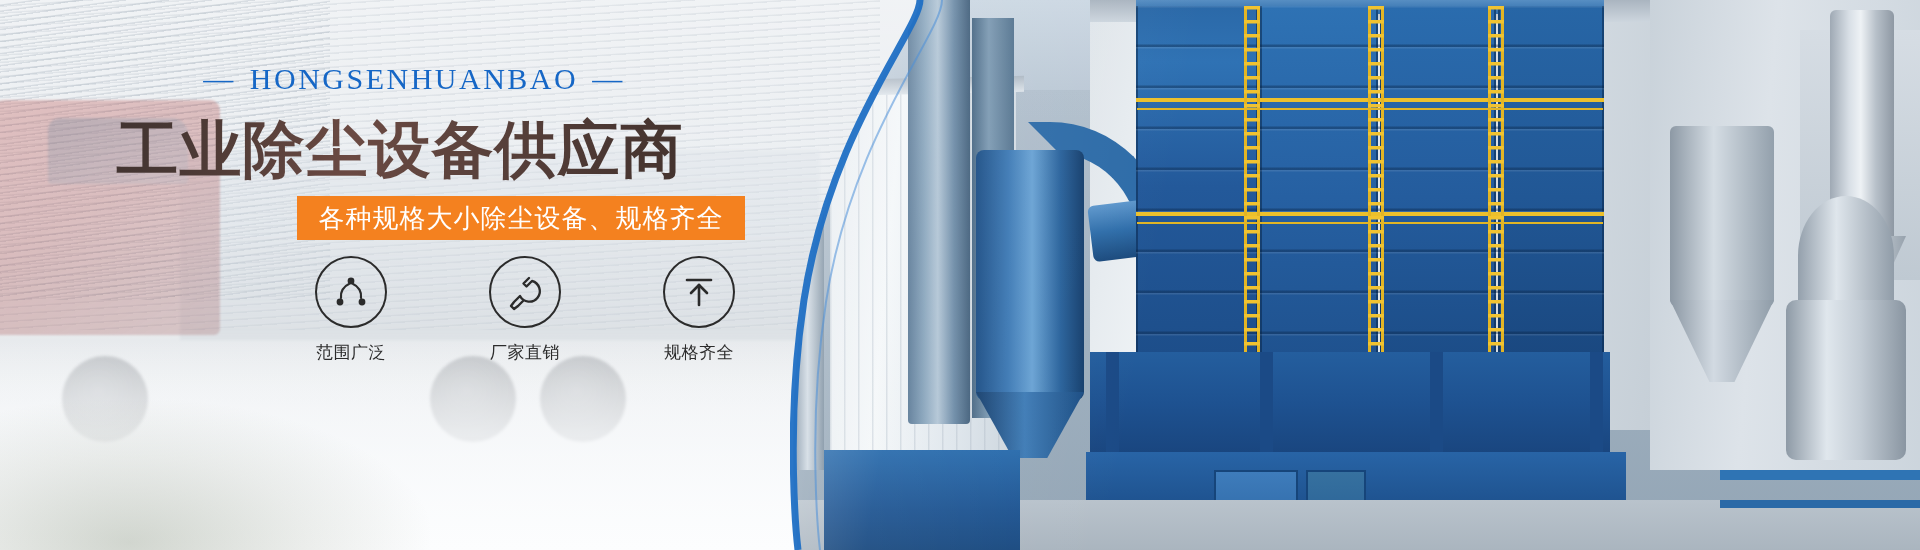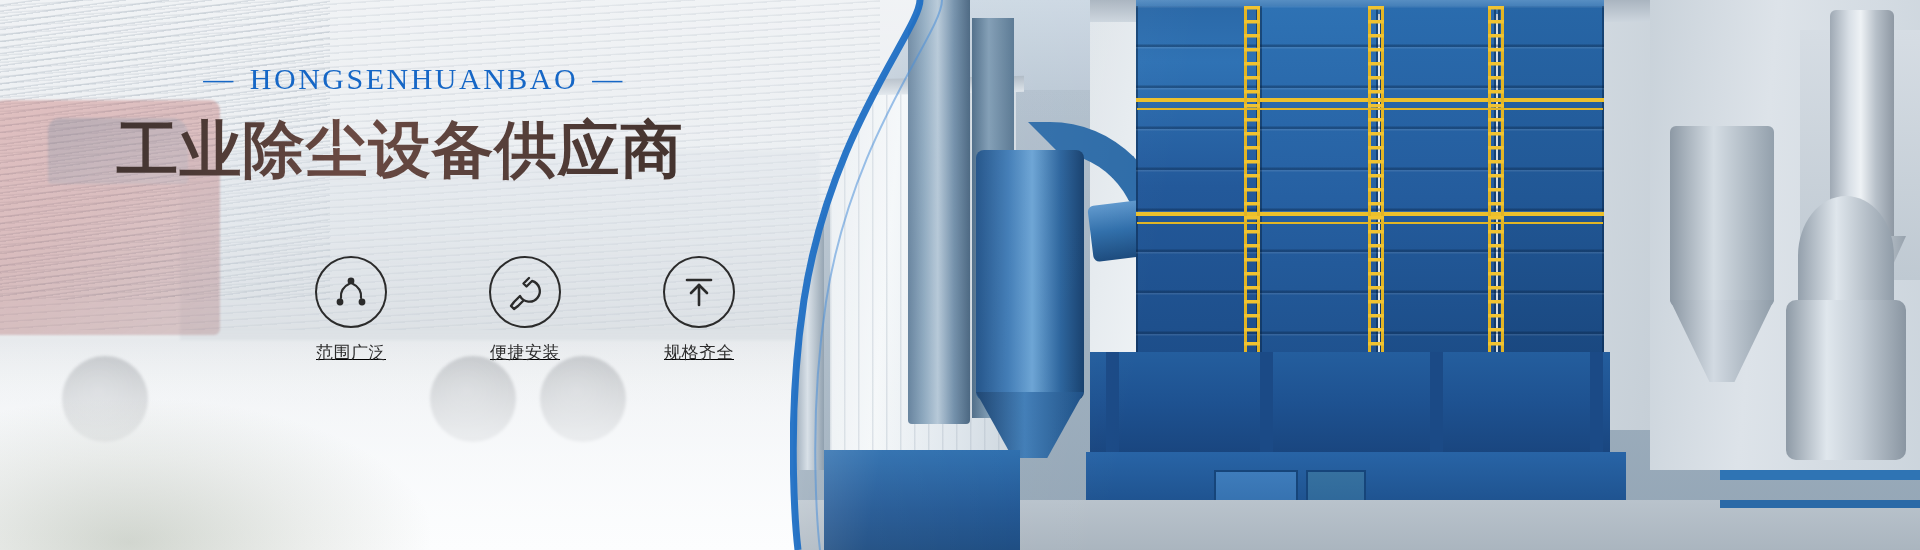--- a/index.html
+++ b/index.html
@@ -357,21 +357,21 @@
     letter-spacing:1px;
     white-space:nowrap;
   }
 
   
   .features {
     position:absolute; left:310px; top:256px;
     width:430px;
     display:flex; justify-content:space-between;
   }
-  .feature { width:82px; text-align:center;text-decoration:underline; }
+  .feature { width:82px; text-align:center; }
   .feat-circle {
     width:72px; height:72px; margin:0 auto;
     border:2px solid #2b2b2b;
     border-radius:50%;
     display:flex; align-items:center; justify-content:center;
   }
   .feat-label {
     margin-top:13px;
     font-size:17px;
     color:#2c2c2c;
@@ -473,20 +473,23 @@
   </svg>
 
   <div class="content">
 
     <div class="eyebrow">
       <span class="dash">—</span><span>HONGSENHUANBAO</span><span class="dash">—</span>
     </div>
 
     <div class="headline">工业除尘设备供应商</div>
 
+    <div class="subbar">
+      <span>各种规格大小除尘设备、规格齐全</span>
+    </div>
 
     <div class="features">
 
       <div class="feature">
         <div class="feat-circle">
           <svg width="40" height="40" viewBox="0 0 40 40">
             <path d="M10 26 A13 13 0 0 1 18 12" fill="none" stroke="#2b2b2b" stroke-width="2.2" stroke-linecap="round"></path>
             <path d="M22 12 A13 13 0 0 1 30 26" fill="none" stroke="#2b2b2b" stroke-width="2.2" stroke-linecap="round"></path>
             <circle cx="20" cy="9" r="3.4" fill="#2b2b2b"></circle>
             <circle cx="9" cy="30" r="3.4" fill="#2b2b2b"></circle>
@@ -497,21 +500,21 @@
       </div>
 
 
       <div class="feature">
         <div class="feat-circle">
           <svg width="40" height="40" viewBox="0 0 40 40">
             <path d="M24 6 L18.5 11.5 L21.5 14.5 L27 9
                      a10.5 10.5 0 1 1 -12 15 L9 30 l-3 4 3 3 4-3 5.5-5.5" fill="none" stroke="#2b2b2b" stroke-width="2.4" stroke-linejoin="round" stroke-linecap="round"></path>
           </svg>
         </div>
-        <div class="feat-label">便捷安装</div>
+        <div class="feat-label">厂家直销</div>
       </div>
 
       <div class="feature">
         <div class="feat-circle">
           <svg width="38" height="38" viewBox="0 0 38 38">
             <line x1="7" y1="7" x2="31" y2="7" stroke="#2b2b2b" stroke-width="2.6" stroke-linecap="round"></line>
             <line x1="19" y1="12" x2="19" y2="32" stroke="#2b2b2b" stroke-width="2.6" stroke-linecap="round"></line>
             <polyline points="11,20 19,12 27,20" fill="none" stroke="#2b2b2b" stroke-width="2.6" stroke-linecap="round" stroke-linejoin="round"></polyline>
           </svg>
         </div>

